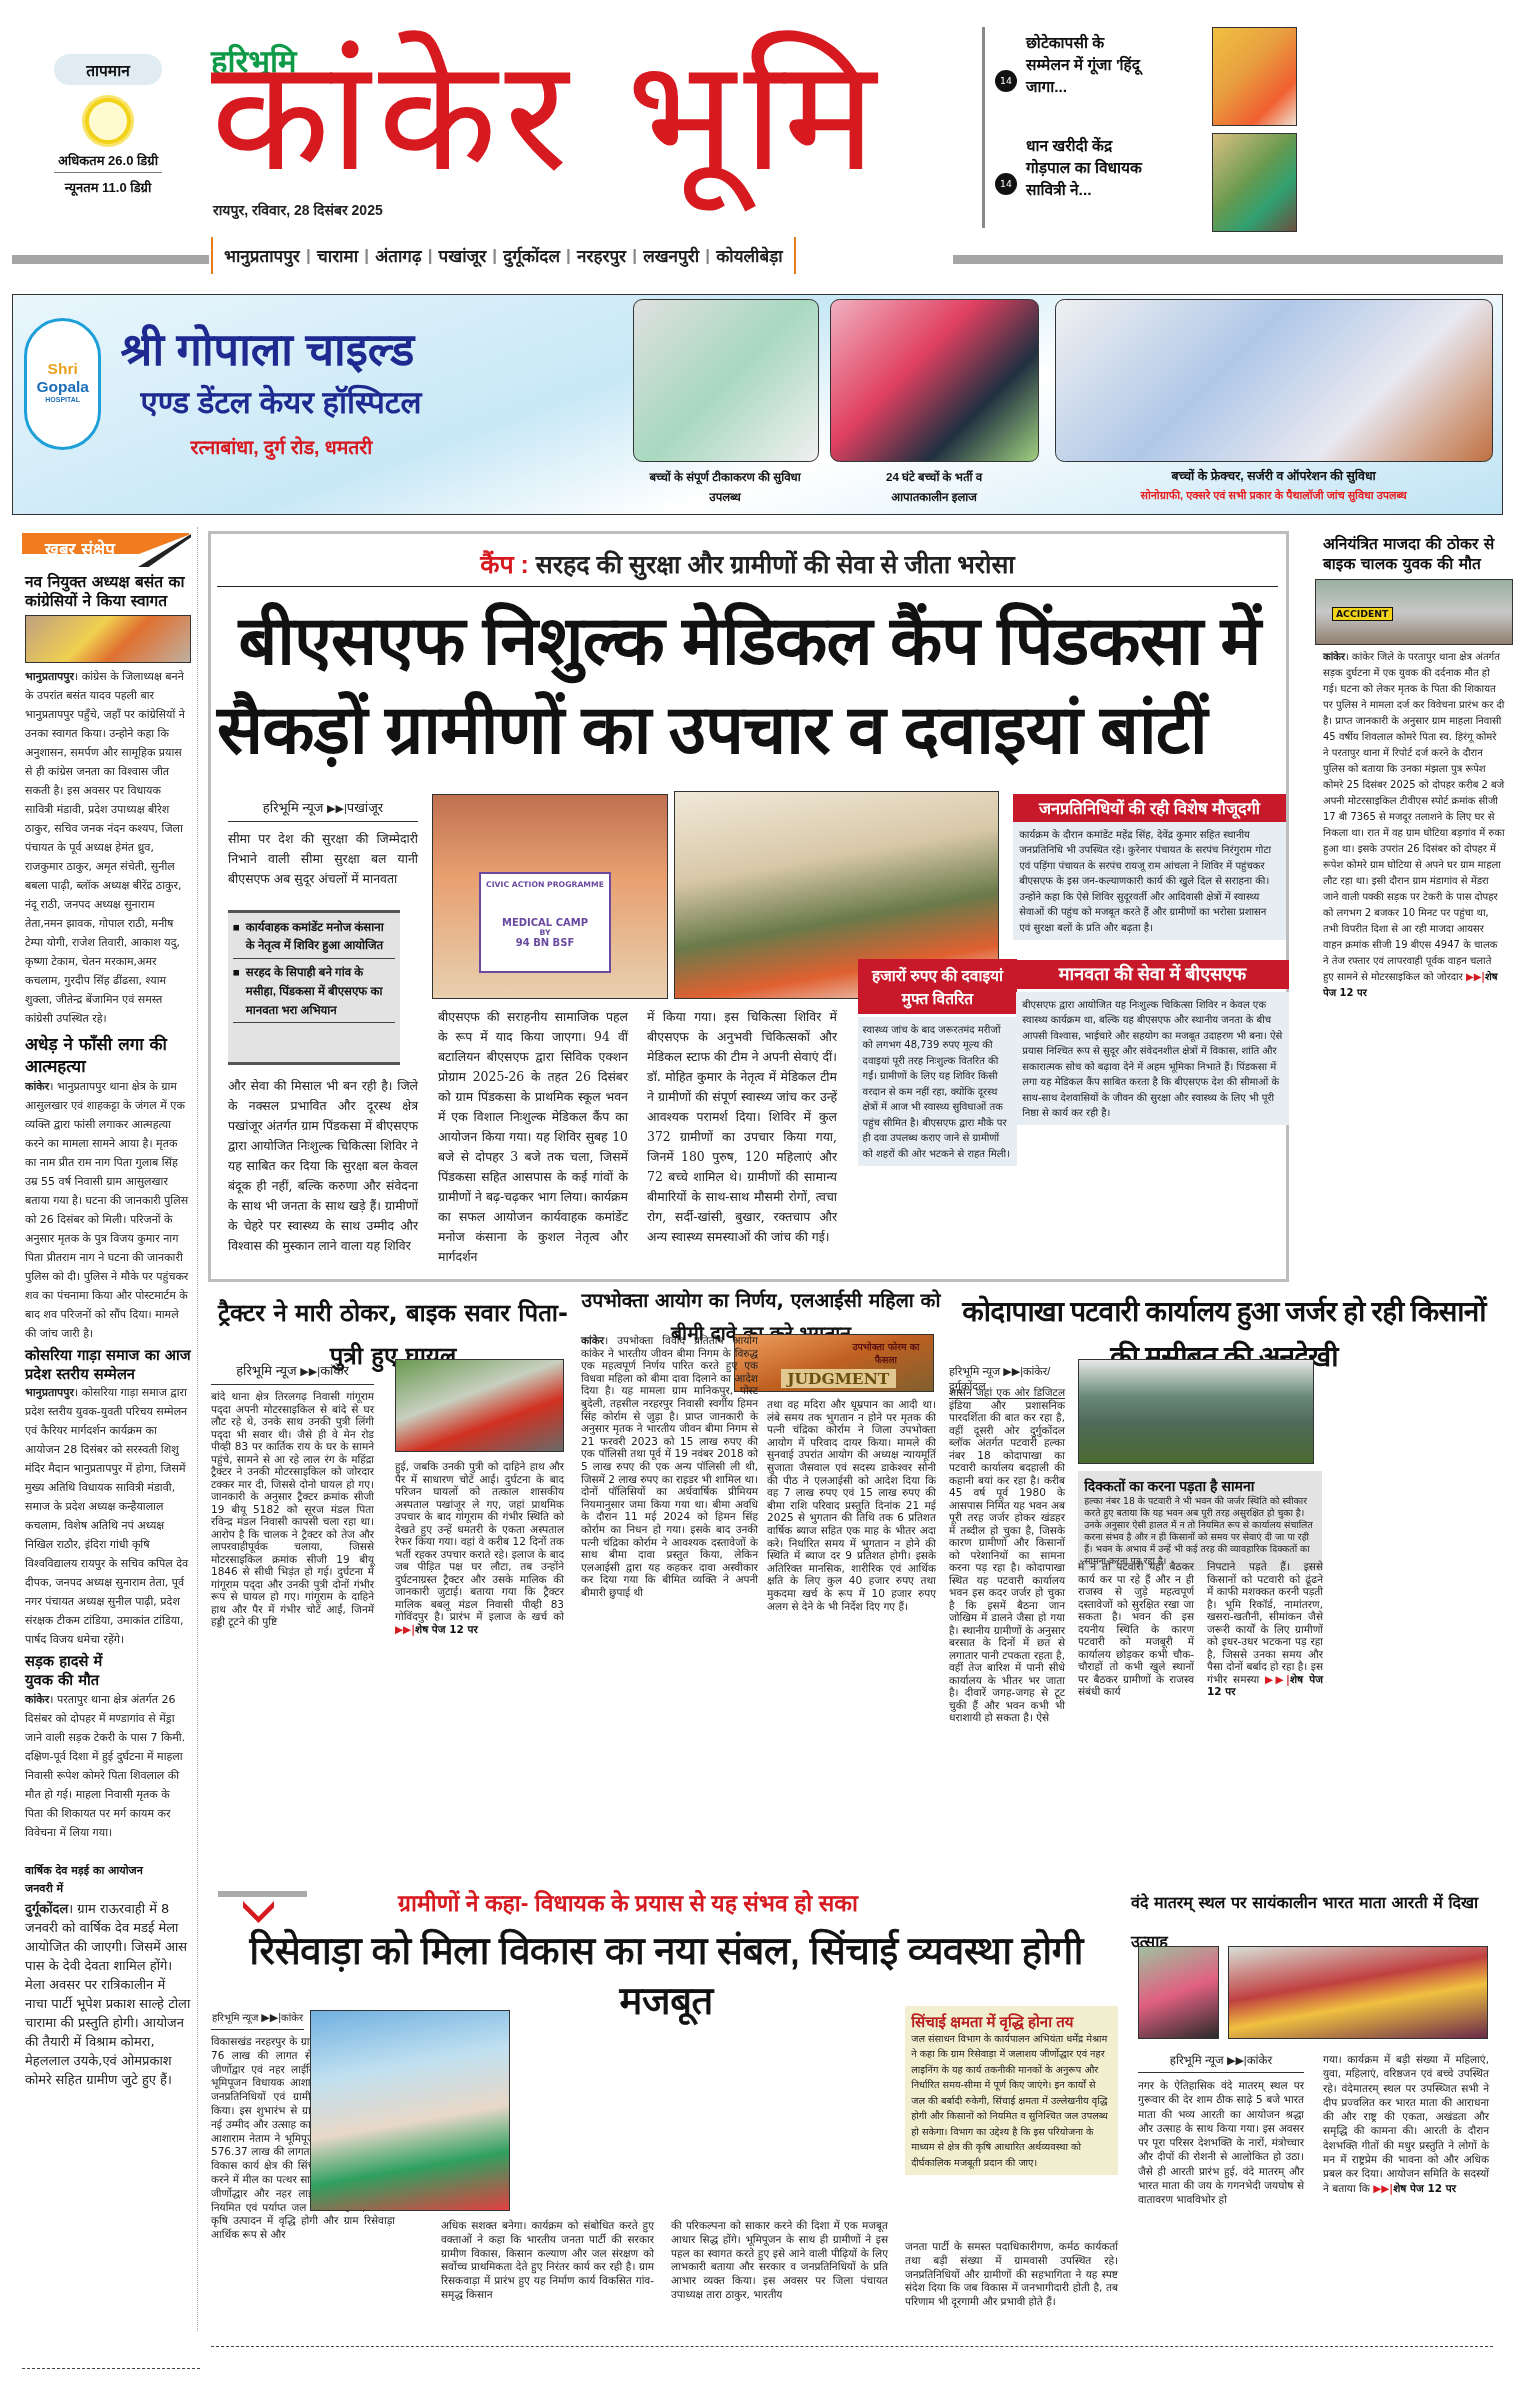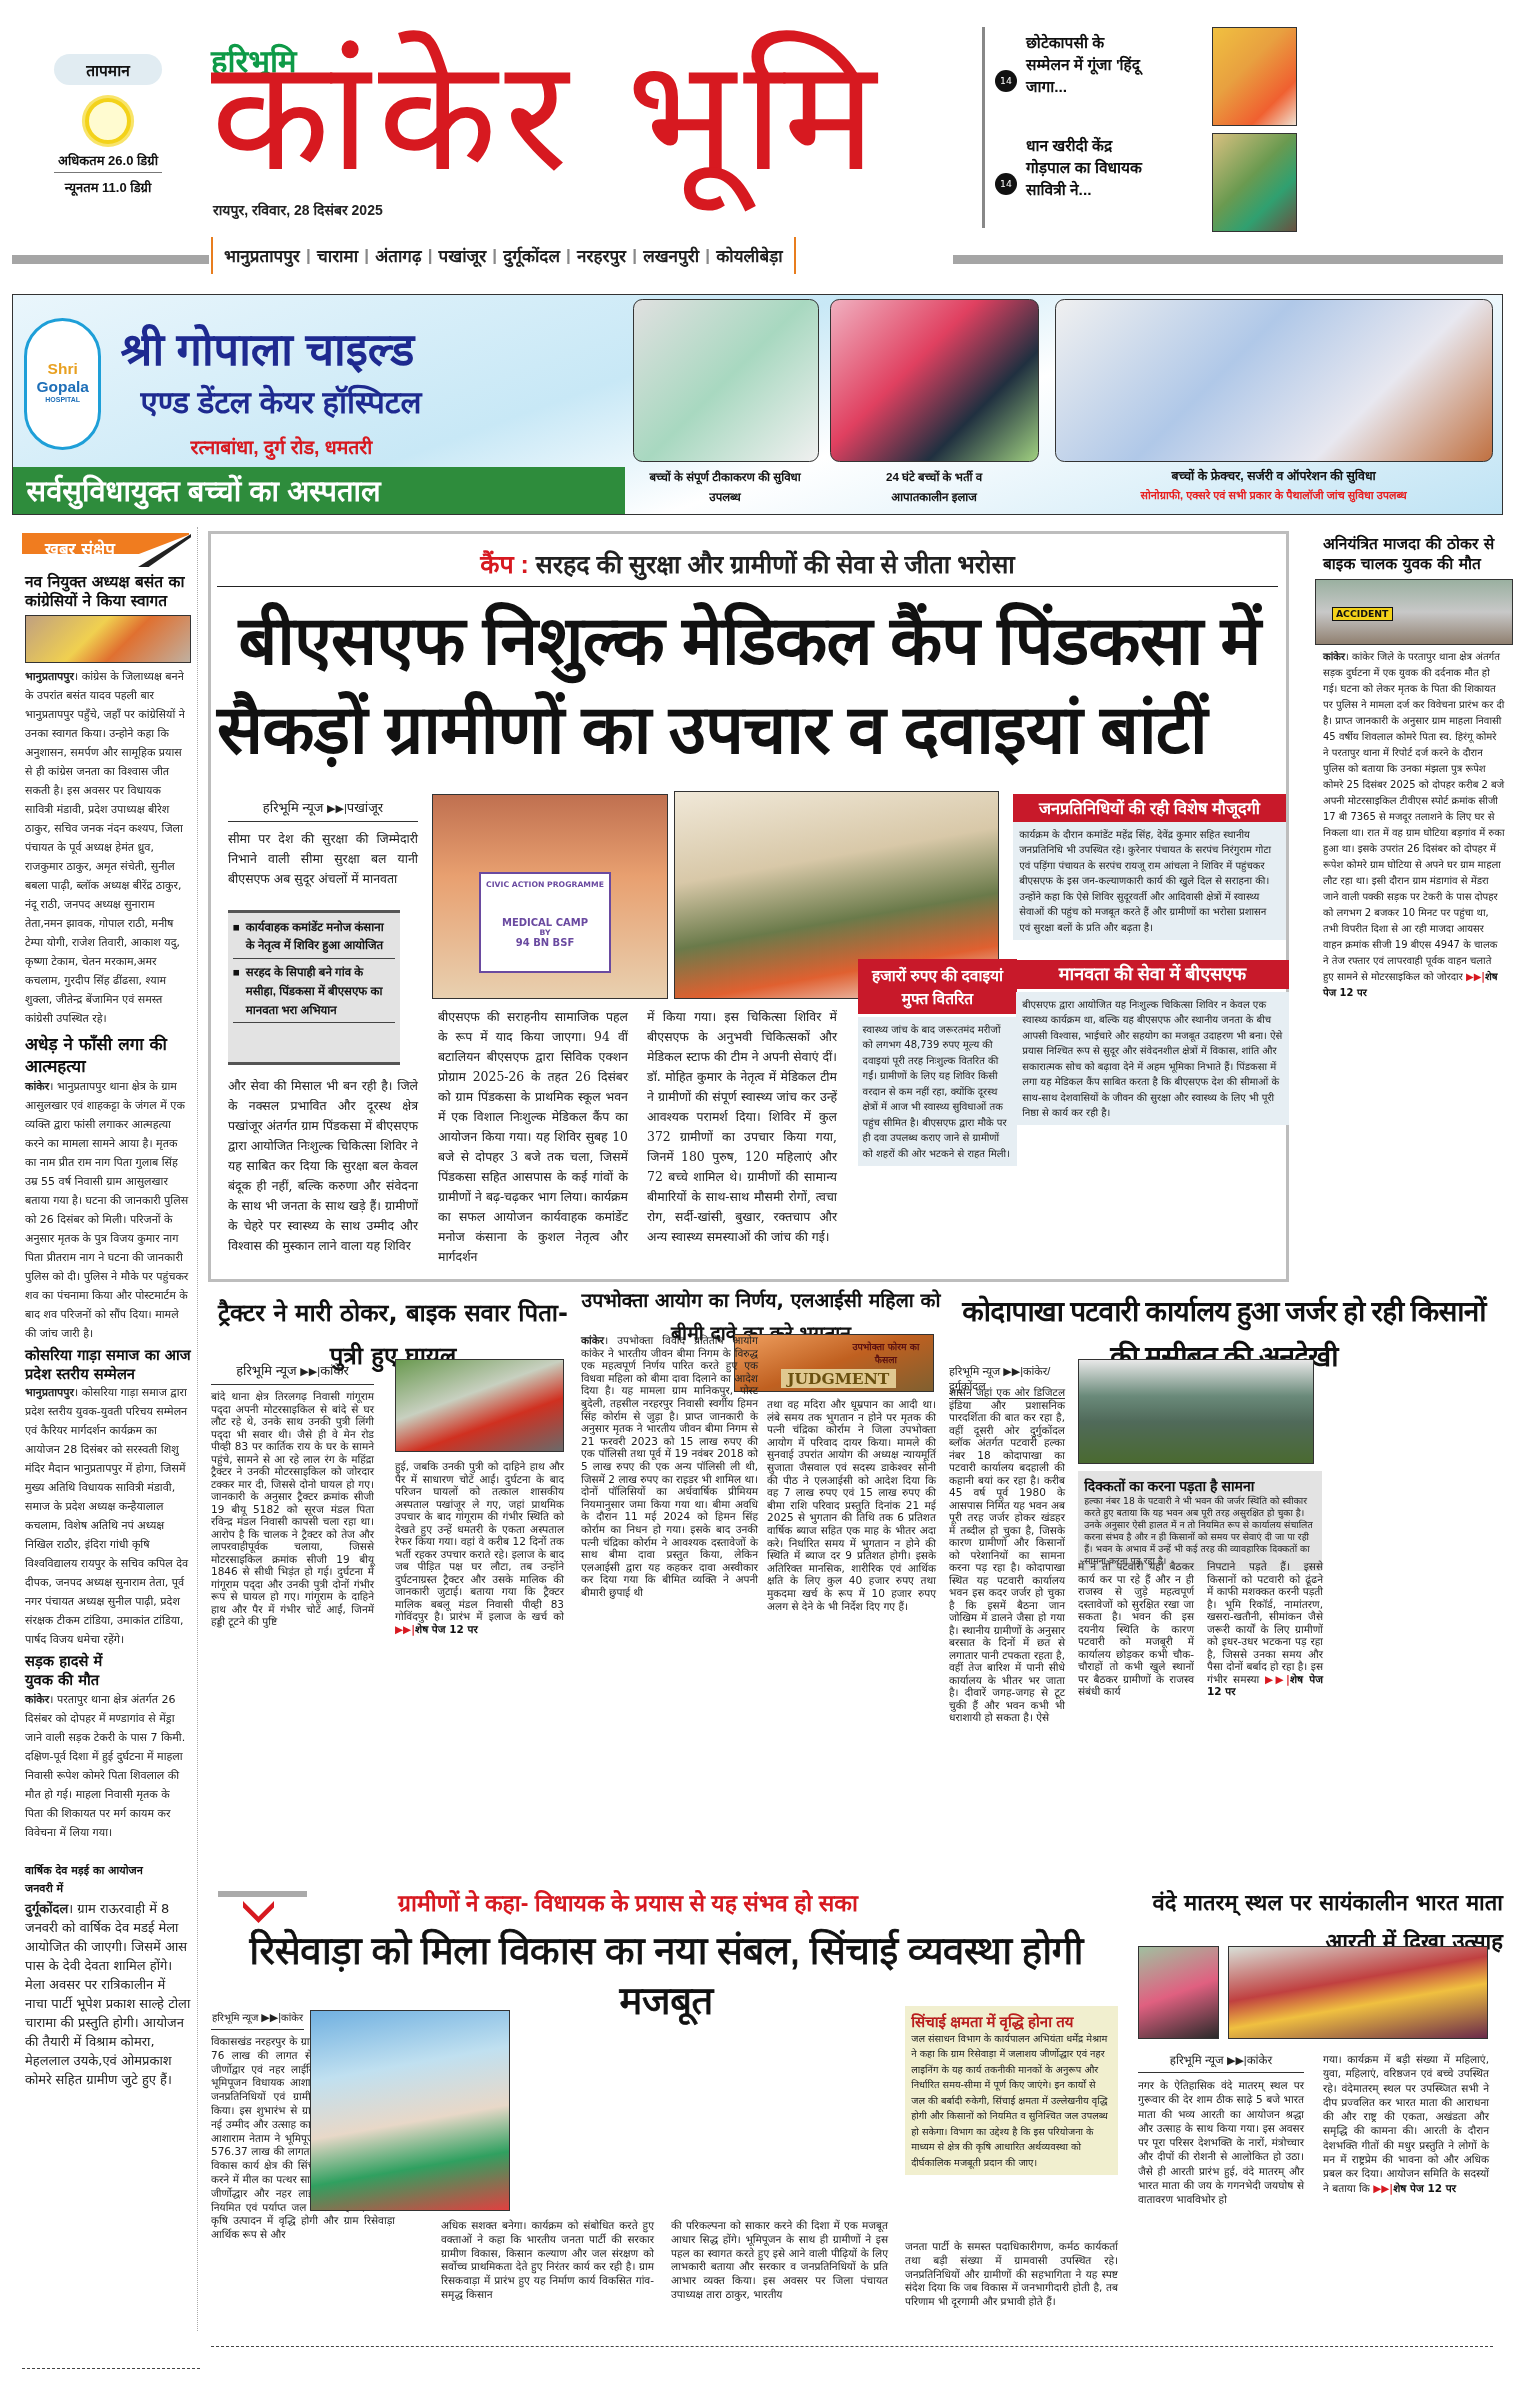--- a/index.html
+++ b/index.html
@@ -67,21 +67,20 @@
 
 <div class="abs" style="left:11.6px;top:294px;width:1491px;height:221px;border:1.5px solid #333;background:linear-gradient(160deg,#eaf6fc 0%,#c8e8f6 40%,#ffffff 60%,#bfe3f4 100%);overflow:hidden">
   <div style="position:absolute;left:11.6px;top:23px;width:77px;height:132px;border:3.1px solid #1e9fd8;border-radius:39px;background:#fff;text-align:center;padding-top:39px;font-family:'Liberation Sans',sans-serif;font-weight:bold">
     <div style="color:#e8a020;font-size:15.5px">Shri</div>
     <div style="color:#1e6fb8;font-size:15.5px">Gopala</div>
     <div style="color:#1e6fb8;font-size:7px">HOSPITAL</div>
   </div>
   <div style="position:absolute;left:108px;top:22px;font-family:'Liberation Sans',sans-serif;font-weight:bold;font-size:45px;color:#1e2a90">श्री गोपाला चाइल्ड</div>
   <div style="position:absolute;left:128px;top:85px;font-family:'Liberation Sans',sans-serif;font-weight:bold;font-size:31px;color:#1e2a90">एण्ड डेंटल केयर हॉस्पिटल</div>
   <div style="position:absolute;left:178px;top:138px;font-family:'Liberation Sans',sans-serif;font-weight:bold;font-size:19.4px;color:#d71920">रत्नाबांधा, दुर्ग रोड, धमतरी</div>
-  <div style="position:absolute;left:0;top:172px;width:612px;height:48px;background:#2e8c3c;color:#fff;font-family:'Liberation Sans',sans-serif;font-weight:bold;font-size:29px;line-height:48px;padding-left:14px">सर्वसुविधायुक्त बच्चों का अस्पताल</div>
   <div class="photo" style="position:absolute;left:620px;top:3.9px;width:186px;height:163px;border-radius:9.3px;background:linear-gradient(135deg,#e0e0e0,#a8d8c0 50%,#f0f0f0)"></div>
   <div class="photo" style="position:absolute;left:817px;top:3.9px;width:209px;height:163px;border-radius:9.3px;background:linear-gradient(135deg,#f0b0c0,#e04060 40%,#203040 70%,#a0d080)"></div>
   <div class="photo" style="position:absolute;left:1042px;top:3.9px;width:438px;height:163px;border-radius:9.3px;background:linear-gradient(135deg,#f0f0f0,#b0c8e8 40%,#e8e8f0 70%,#c07040)"></div>
   <div style="position:absolute;left:635px;top:172px;width:155px;text-align:center;font-family:'Liberation Sans',sans-serif;font-weight:bold;font-size:11.6px;line-height:20px">बच्चों के संपूर्ण टीकाकरण की सुविधा उपलब्ध</div>
   <div style="position:absolute;left:844px;top:172px;width:155px;text-align:center;font-family:'Liberation Sans',sans-serif;font-weight:bold;font-size:11.6px;line-height:20px">24 घंटे बच्चों के भर्ती व आपातकालीन इलाज</div>
   <div style="position:absolute;left:1042px;top:172px;width:438px;text-align:center;font-family:'Liberation Sans',sans-serif;font-weight:bold;font-size:12.4px">बच्चों के फ्रेक्चर, सर्जरी व ऑपरेशन की सुविधा</div>
   <div style="position:absolute;left:1042px;top:192px;width:438px;text-align:center;font-family:'Liberation Sans',sans-serif;font-weight:bold;font-size:11px;color:#e82020">सोनोग्राफी, एक्सरे एवं सभी प्रकार के पैथालॉजी जांच सुविधा उपलब्ध</div>
 </div>
 
 <div class="abs" style="left:22px;top:533px;width:167px;height:21px;background:#f07c1f;clip-path:polygon(0 0,100% 0,100% 8%,70% 100%,0 100%)">
@@ -209,21 +208,21 @@
 <div class="abs sp" style="left:211px;top:2035px;width:184px;font-size:10.5px;line-height:13.8px;text-align:justify">विकासखंड नरहरपुर के ग्राम रिसेवाड़ा में 5 करोड़ 76 लाख की लागत से होने वाले जलाशय जीर्णोद्वार एवं नहर लाईनिंग निर्माण कार्यों का भूमिपूजन विधायक आशाराम नेताम ने स्थानीय जनप्रतिनिधियों एवं ग्रामीणों की उपस्थिति में किया। इस शुभारंभ से ग्रामीणों और किसानों में नई उम्मीद और उत्साह का संचार हुआ। विधायक आशाराम नेताम ने भूमिपूजन करते हुए कहा कि 576.37 लाख की लागत से किए जाने वाले यह विकास कार्य क्षेत्र की सिंचाई व्यवस्था को सुदृढ़ करने में मील का पत्थर साबित होगा। जलाशय के जीर्णोद्धार और नहर लाइनिंग से किसानों को नियमित एवं पर्याप्त जल उपलब्ध होगा, जिससे कृषि उत्पादन में वृद्धि होगी और ग्राम रिसेवाड़ा आर्थिक रूप से और</div>
 <div class="abs photo" style="left:310px;top:2010px;width:200px;height:201px;background:linear-gradient(170deg,#70b0e0 0%,#c0e0f0 30%,#e8d8c8 55%,#30a060 75%,#e04040 100%)"></div>
 <div class="abs sp" style="left:441px;top:2219px;width:213px;font-size:10.5px;line-height:13.8px;text-align:justify">अधिक सशक्त बनेगा। कार्यक्रम को संबोधित करते हुए वक्ताओं ने कहा कि भारतीय जनता पार्टी की सरकार ग्रामीण विकास, किसान कल्याण और जल संरक्षण को सर्वोच्च प्राथमिकता देते हुए निरंतर कार्य कर रही है। ग्राम रिसकवाड़ा में प्रारंभ हुए यह निर्माण कार्य विकसित गांव-समृद्ध किसान</div>
 <div class="abs sp" style="left:671px;top:2219px;width:217px;font-size:10.5px;line-height:13.8px;text-align:justify">की परिकल्पना को साकार करने की दिशा में एक मजबूत आधार सिद्ध होंगे। भूमिपूजन के साथ ही ग्रामीणों ने इस पहल का स्वागत करते हुए इसे आने वाली पीढ़ियों के लिए लाभकारी बताया और सरकार व जनप्रतिनिधियों के प्रति आभार व्यक्त किया। इस अवसर पर जिला पंचायत उपाध्यक्ष तारा ठाकुर, भारतीय</div>
 <div class="abs" style="left:905px;top:2006px;width:213px;background:#f1efcf;padding:4.6px 6.2px">
   <div style="font-family:Liberation Sans, sans-serif;font-weight:bold;font-size:15px;color:#b91c1c">सिंचाई क्षमता में वृद्धि होना तय</div>
   <div class="sp" style="font-size:9.7px;line-height:15.5px">जल संसाधन विभाग के कार्यपालन अभियंता धर्मेंद्र मेश्राम ने कहा कि ग्राम रिसेवाड़ा में जलाशय जीर्णोद्धार एवं नहर लाइनिंग के यह कार्य तकनीकी मानकों के अनुरूप और निर्धारित समय-सीमा में पूर्ण किए जाएंगे। इन कार्यों से जल की बर्बादी रुकेगी, सिंचाई क्षमता में उल्लेखनीय वृद्धि होगी और किसानों को नियमित व सुनिश्चित जल उपलब्ध हो सकेगा। विभाग का उद्देश्य है कि इस परियोजना के माध्यम से क्षेत्र की कृषि आधारित अर्थव्यवस्था को दीर्घकालिक मजबूती प्रदान की जाए।</div>
 </div>
 <div class="abs sp" style="left:905px;top:2240px;width:213px;font-size:10.5px;line-height:13.8px;text-align:justify">जनता पार्टी के समस्त पदाधिकारीगण, कर्मठ कार्यकर्ता तथा बड़ी संख्या में ग्रामवासी उपस्थित रहे। जनप्रतिनिधियों और ग्रामीणों की सहभागिता ने यह स्पष्ट संदेश दिया कि जब विकास में जनभागीदारी होती है, तब परिणाम भी दूरगामी और प्रभावी होते हैं।</div>
 
-<div class="abs hb" style="left:1131px;top:1883px;width:372px;text-align:right;font-size:22px;line-height:39px">वंदे मातरम् स्थल पर सायंकालीन भारत माता आरती में दिखा उत्साह</div>
+<div class="abs hb" style="left:1131px;top:1883px;width:372px;text-align:left;font-size:16px;line-height:39px">वंदे मातरम् स्थल पर सायंकालीन भारत माता आरती में दिखा उत्साह</div>
 <div class="abs photo" style="left:1138px;top:1946px;width:81px;height:93px;background:linear-gradient(160deg,#a0c0a0 0%,#e06080 50%,#2a2a2a 100%)"></div>
 <div class="abs photo" style="left:1228px;top:1946px;width:260px;height:93px;background:linear-gradient(170deg,#d8e0d8 0%,#c04040 40%,#f0c040 60%,#6a2a4a 100%)"></div>
 <div class="abs byline" style="left:1138px;top:2052px;width:166px;font-size:11.6px"><span>हरिभूमि न्यूज</span> <span class="arr">▶▶|</span><span>कांकेर</span></div>
 <div class="abs sp" style="left:1138px;top:2078px;width:166px;font-size:10.5px;line-height:14.3px;text-align:justify">नगर के ऐतिहासिक वंदे मातरम् स्थल पर गुरूवार की देर शाम ठीक साढ़े 5 बजे भारत माता की भव्य आरती का आयोजन श्रद्धा और उत्साह के साथ किया गया। इस अवसर पर पूरा परिसर देशभक्ति के नारों, मंत्रोच्चार और दीपों की रोशनी से आलोकित हो उठा। जैसे ही आरती प्रारंभ हुई, वंदे मातरम् और भारत माता की जय के गगनभेदी जयघोष से वातावरण भावविभोर हो</div>
 <div class="abs sp" style="left:1323px;top:2052px;width:166px;font-size:10.5px;line-height:14.3px;text-align:justify">
   <span>गया। कार्यक्रम में बड़ी संख्या में महिलाएं, युवा, महिलाएं, वरिष्ठजन एवं बच्चे उपस्थित रहे। वंदेमातरम् स्थल पर उपस्थ्जित सभी ने दीप प्रज्वलित कर भारत माता की आराधना की और राष्ट्र की एकता, अखंडता और समृद्धि की कामना की। आरती के दौरान देशभक्ति गीतों की मधुर प्रस्तुति ने लोगों के मन में राष्ट्रप्रेम की भावना को और अधिक प्रबल कर दिया। आयोजन समिति के सदस्यों ने बताया कि</span>
   <span class="more"><span class="tri">▶▶|</span><span>शेष पेज 12 पर</span></span>
 </div>
 
 <div class="abs dash" style="left:211px;top:2346px;width:1282px"></div>

